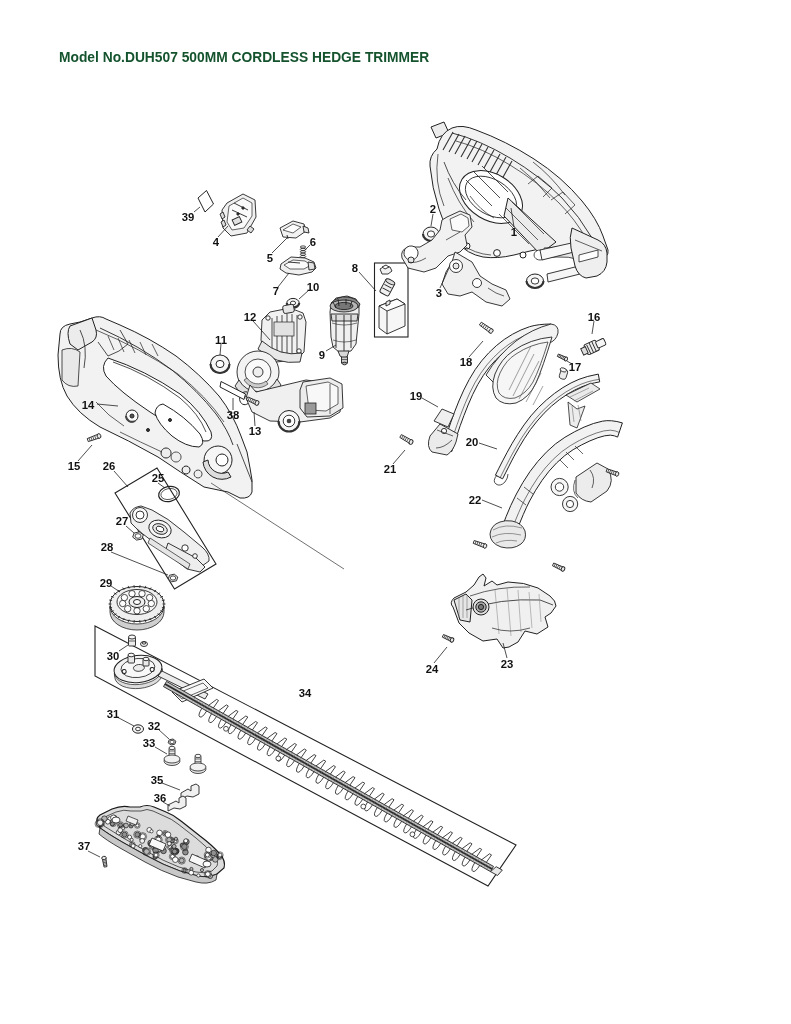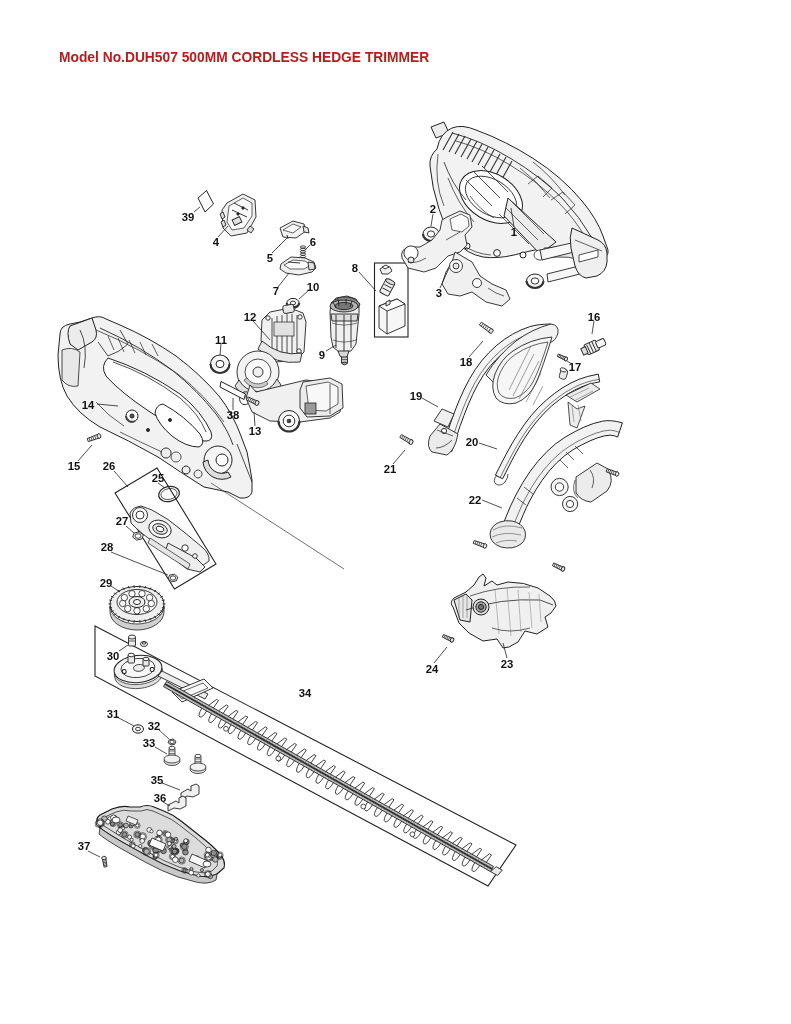--- a/index.html
+++ b/index.html
@@ -1,15 +1,15 @@
 <!DOCTYPE html>
 <html><head><meta charset="utf-8">
 <style>
 html,body{margin:0;padding:0;background:#fff;width:791px;height:1024px;overflow:hidden}
-.title{position:absolute;left:59px;top:49.6px;font-family:"Liberation Sans",sans-serif;font-weight:bold;font-size:13.8px;color:#b91c1c;letter-spacing:0px;white-space:nowrap}
+.title{position:absolute;left:59px;top:49.6px;font-family:"Liberation Sans",sans-serif;font-weight:bold;font-size:13.8px;color:#14532d;letter-spacing:0px;white-space:nowrap}
 .lb{font-family:"Liberation Sans",sans-serif;font-weight:bold;font-size:11.3px;fill:#111}
 svg{position:absolute;left:0;top:0}
 </style></head>
 <body>
 <svg width="791" height="1024" viewBox="0 0 791 1024">
 <polygon points="198,198 206.5,190.5 213.5,204 205,212" fill="#fff" stroke="#222" stroke-width="1"></polygon>
 <line x1="194" y1="212" x2="200" y2="207" stroke="#222" stroke-width="0.8"></line>
 <g stroke="#222" stroke-width="0.9" fill="#f0f0f0">
 <path d="M227,203 L243,194 L255,200 L256,217 L247,233 L231,236 L223,228 L222,210 Z"></path>
 <path d="M229,206 L243,198 L252,203 L252,216 L244,228 L232,230 L227,222 Z" fill="#fafafa" stroke-width="0.7"></path>

